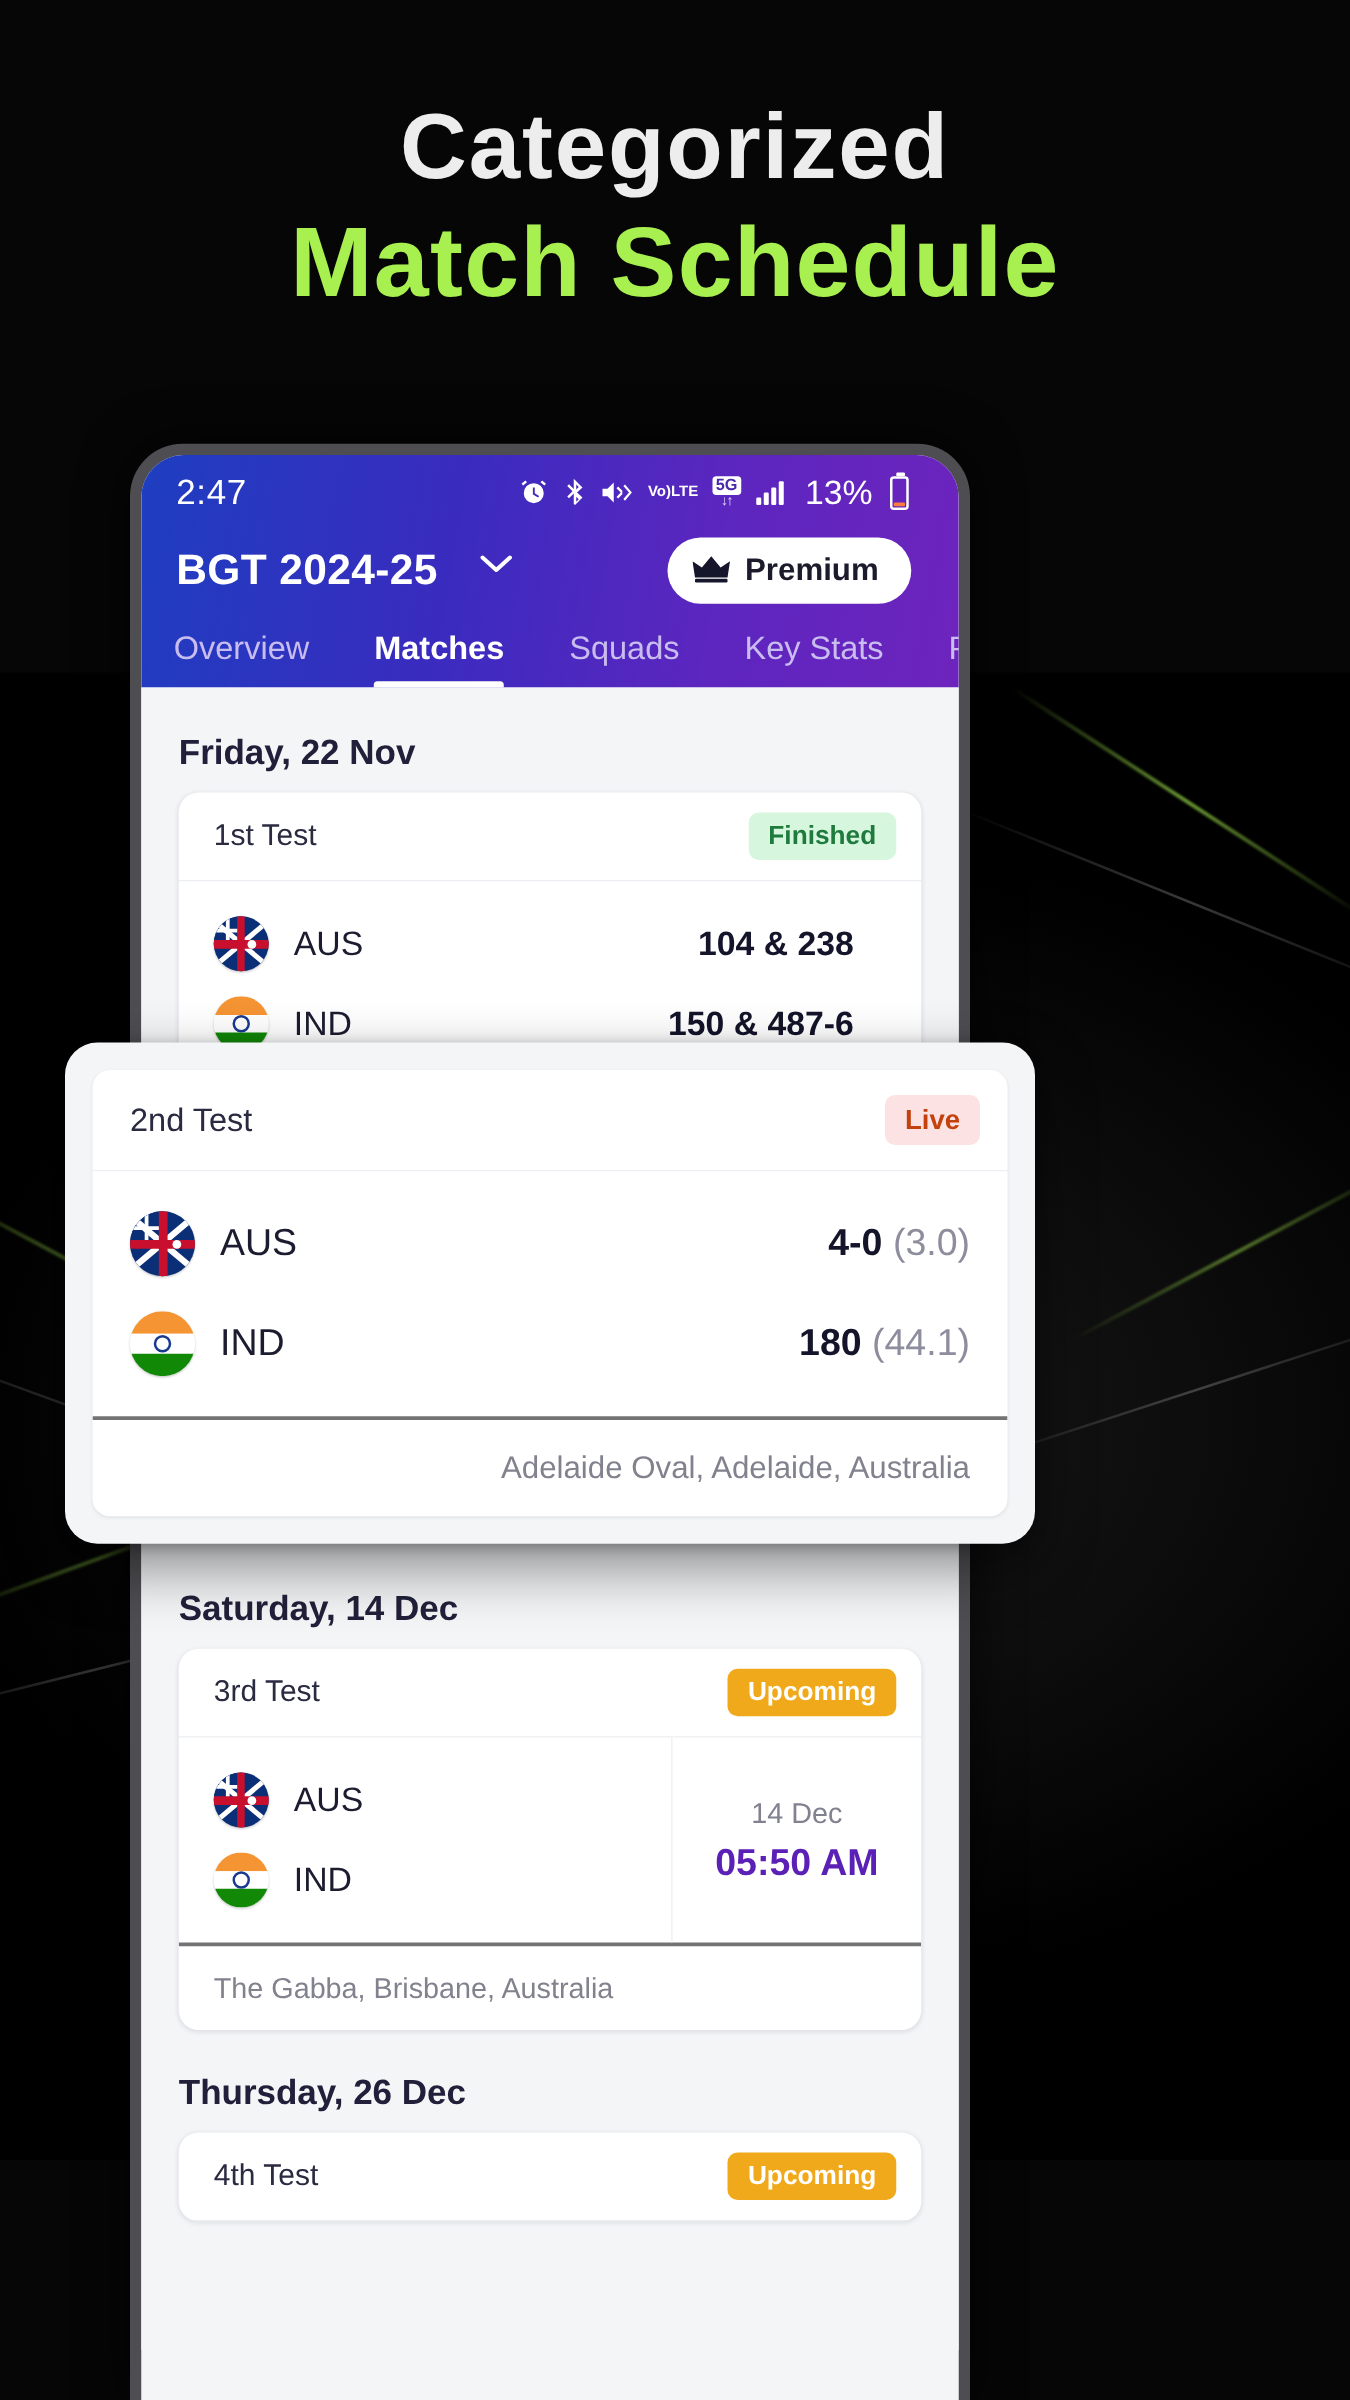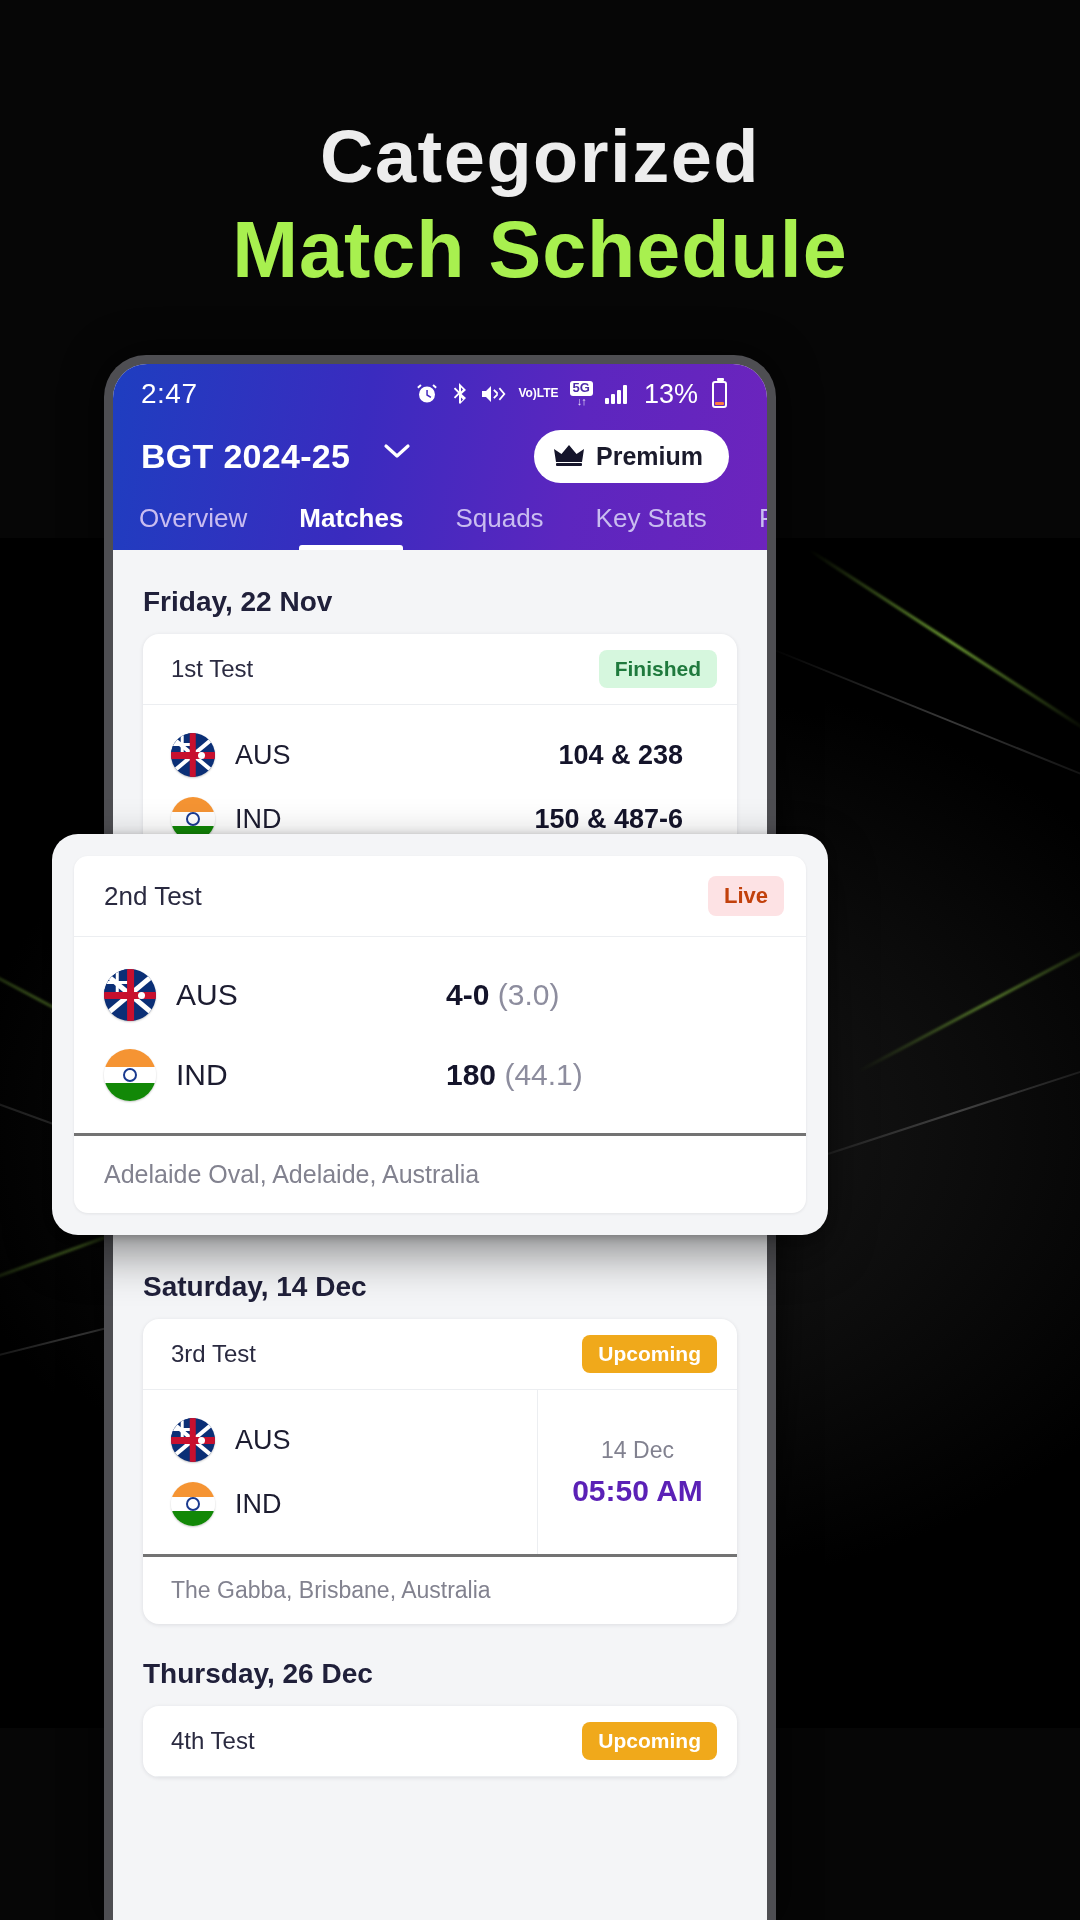--- a/index.html
+++ b/index.html
@@ -27,21 +27,21 @@
   .streak-l2 { left:-50px; top:1245px; width:260px; transform:rotate(-20deg); opacity:.45; }
   .bg-line {
     position:absolute; height:2px; background:linear-gradient(90deg,rgba(120,120,120,0) 0%,rgba(150,150,150,.38) 50%,rgba(120,120,120,0) 100%);
   }
   .line-r1 { right:-80px; top:720px; width:420px; transform:rotate(22deg); }
   .line-r2 { right:-90px; top:1110px; width:420px; transform:rotate(-18deg); }
   .line-l1 { left:-90px; top:1140px; width:380px; transform:rotate(20deg); }
   .line-l2 { left:-70px; top:1330px; width:330px; transform:rotate(-14deg); }
 
   
-  .headline { position:absolute; top:78px; left:0; width:100%; text-align:center; z-index:6;margin-top:40px; }
+  .headline { position:absolute; top:78px; left:0; width:100%; text-align:center; z-index:6; }
   .headline .l1 {
     display:block; color:#ededed; font-size:74px; font-weight:700;
     letter-spacing:1.5px; line-height:1.05;
   }
   .headline .l2 {
     display:block; color:#a8f04f; font-size:79px; font-weight:800;
     letter-spacing:1px; line-height:1.12; margin-top:10px;
   }
 
   
@@ -200,21 +200,21 @@
     width:14px; height:14px; border:2px solid #1a3a8f; border-radius:50%;
   }
 
   
   .float-wrap {
     position:absolute; left:52px; top:834px; width:776px;
     background:#f4f5f7; border-radius:26px; padding:22px;
     box-shadow:0 18px 48px rgba(0,0,0,.45), 0 2px 10px rgba(0,0,0,.25);
     z-index:9;
   }
-  .float-wrap .match-card { margin:0; border-radius:14px; box-shadow:0 1px 3px rgba(20,20,40,.08); }
+  .float-wrap .match-card { margin:0; border-radius:14px; box-shadow:0 1px 3px rgba(20,20,40,.08);text-align:right; }
   .float-wrap .mc-head { padding:20px 22px 20px 30px; }
   .float-wrap .mc-title { font-size:26px; }
   .float-wrap .team-row { padding:14px 30px; }
   .float-wrap .flag { width:52px; height:52px; flex:0 0 52px; }
   .float-wrap .team-name { font-size:30px; }
   .float-wrap .team-score { font-size:30px; padding-right:0; margin-left:0; }
   .float-wrap .score-col { flex:0 0 330px; margin-left:auto; }
   .float-wrap .mc-foot { padding:24px 30px; font-size:25px; }
   .float-wrap .badge { font-size:22px; }
 </style>

